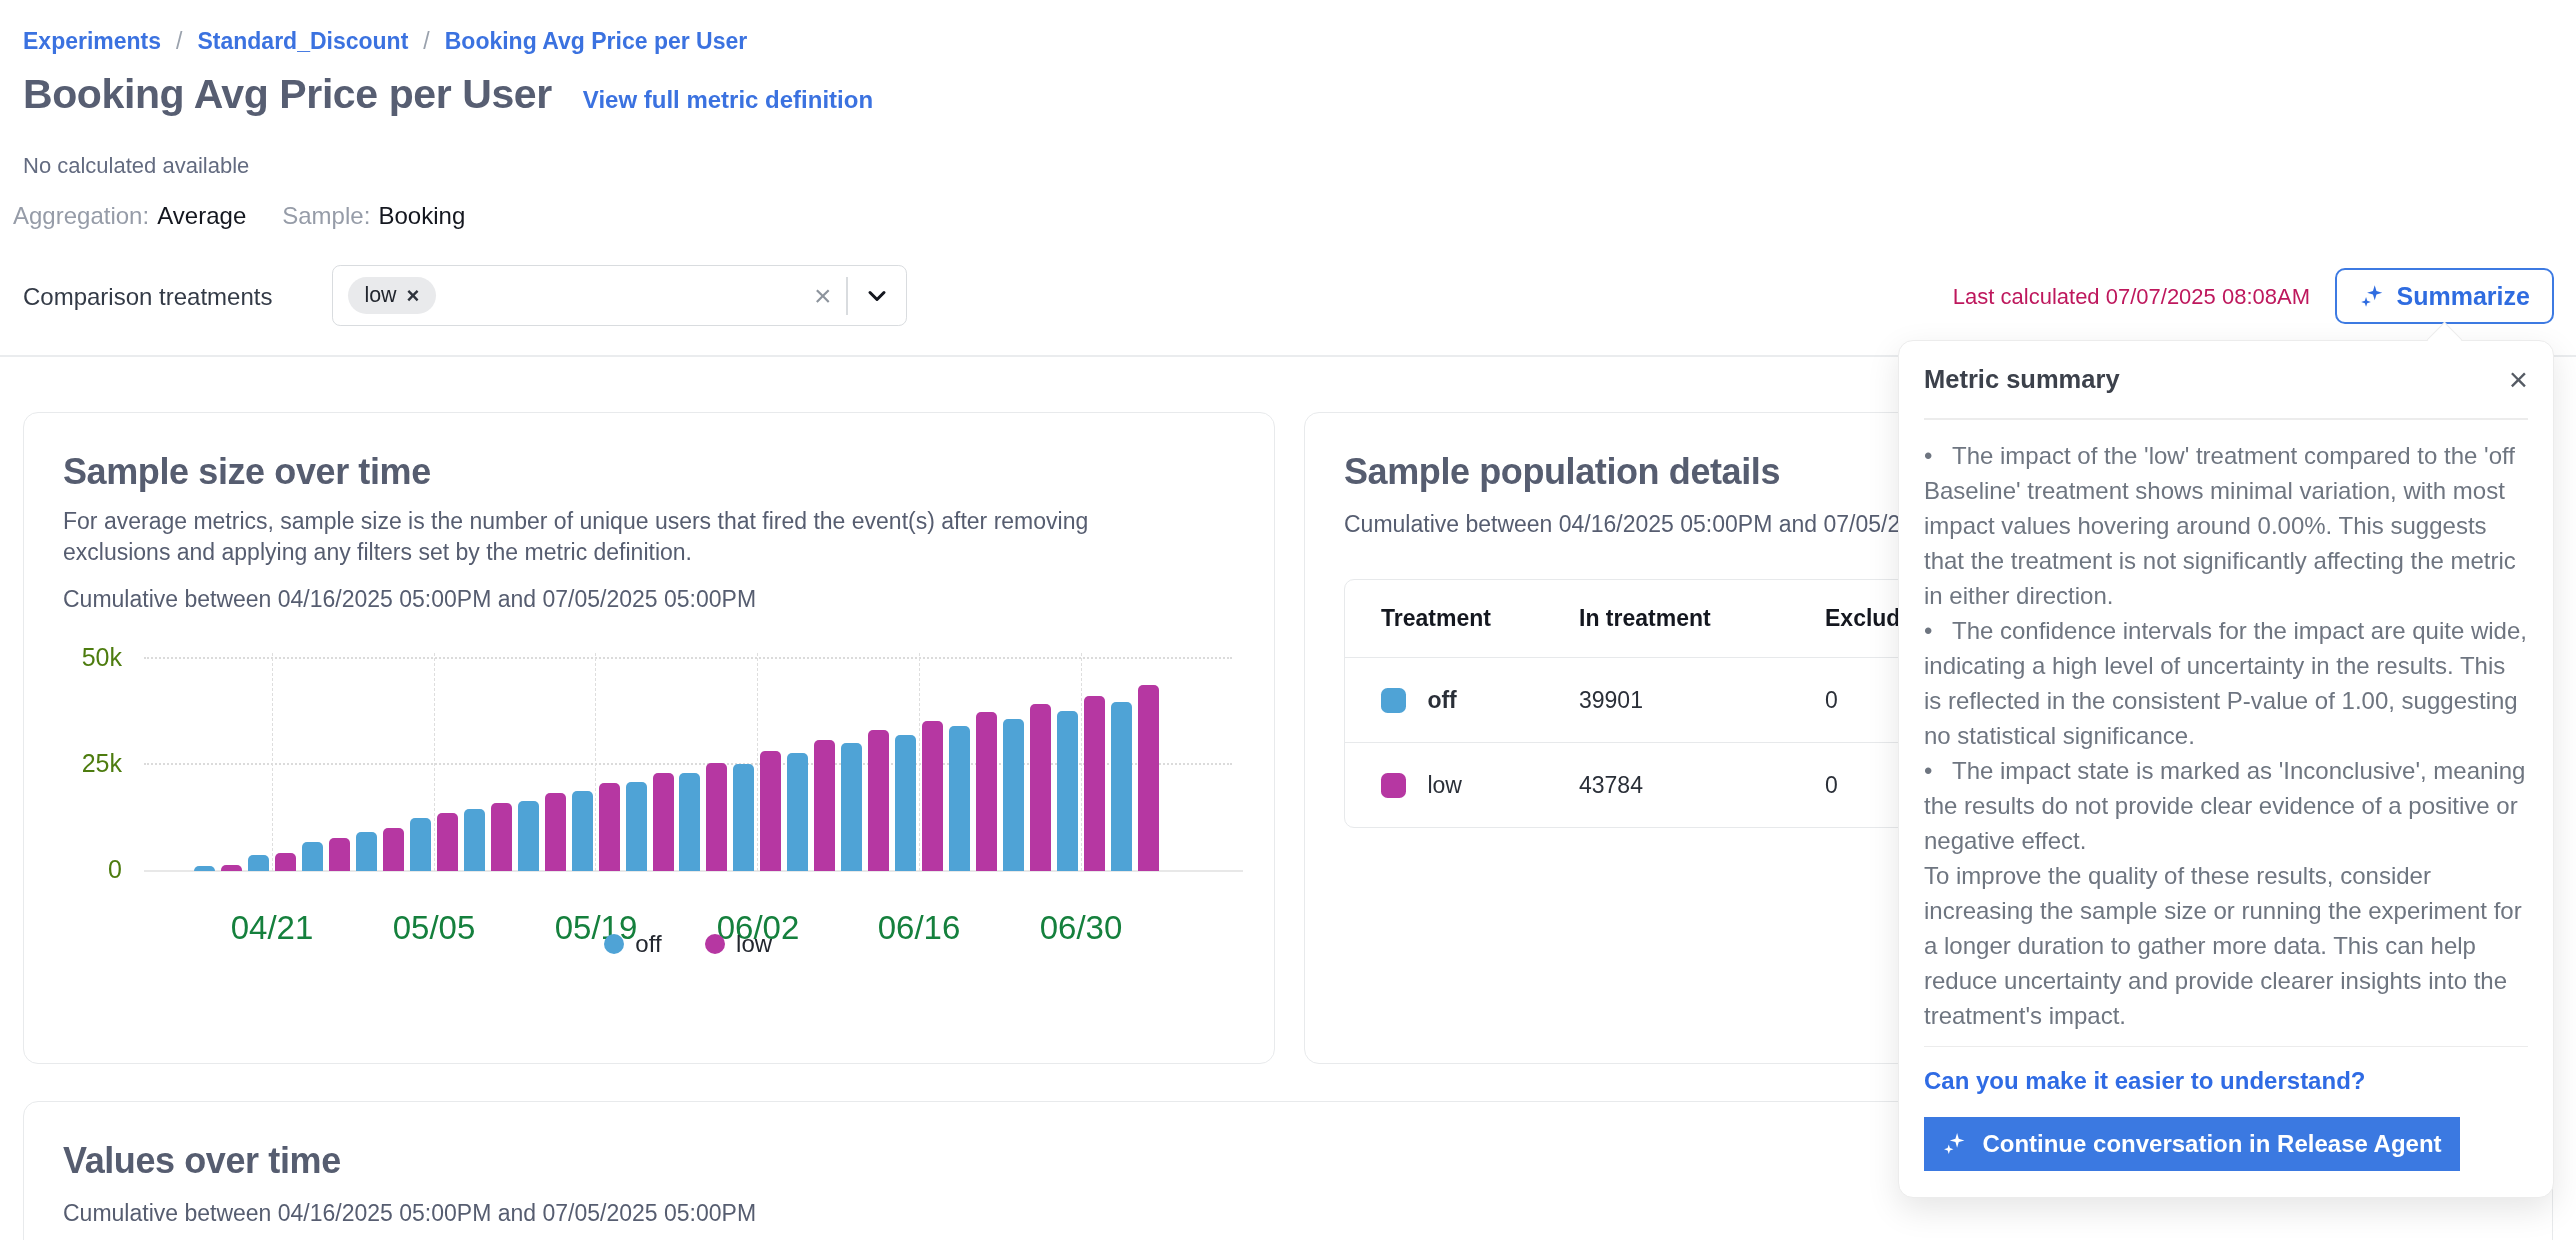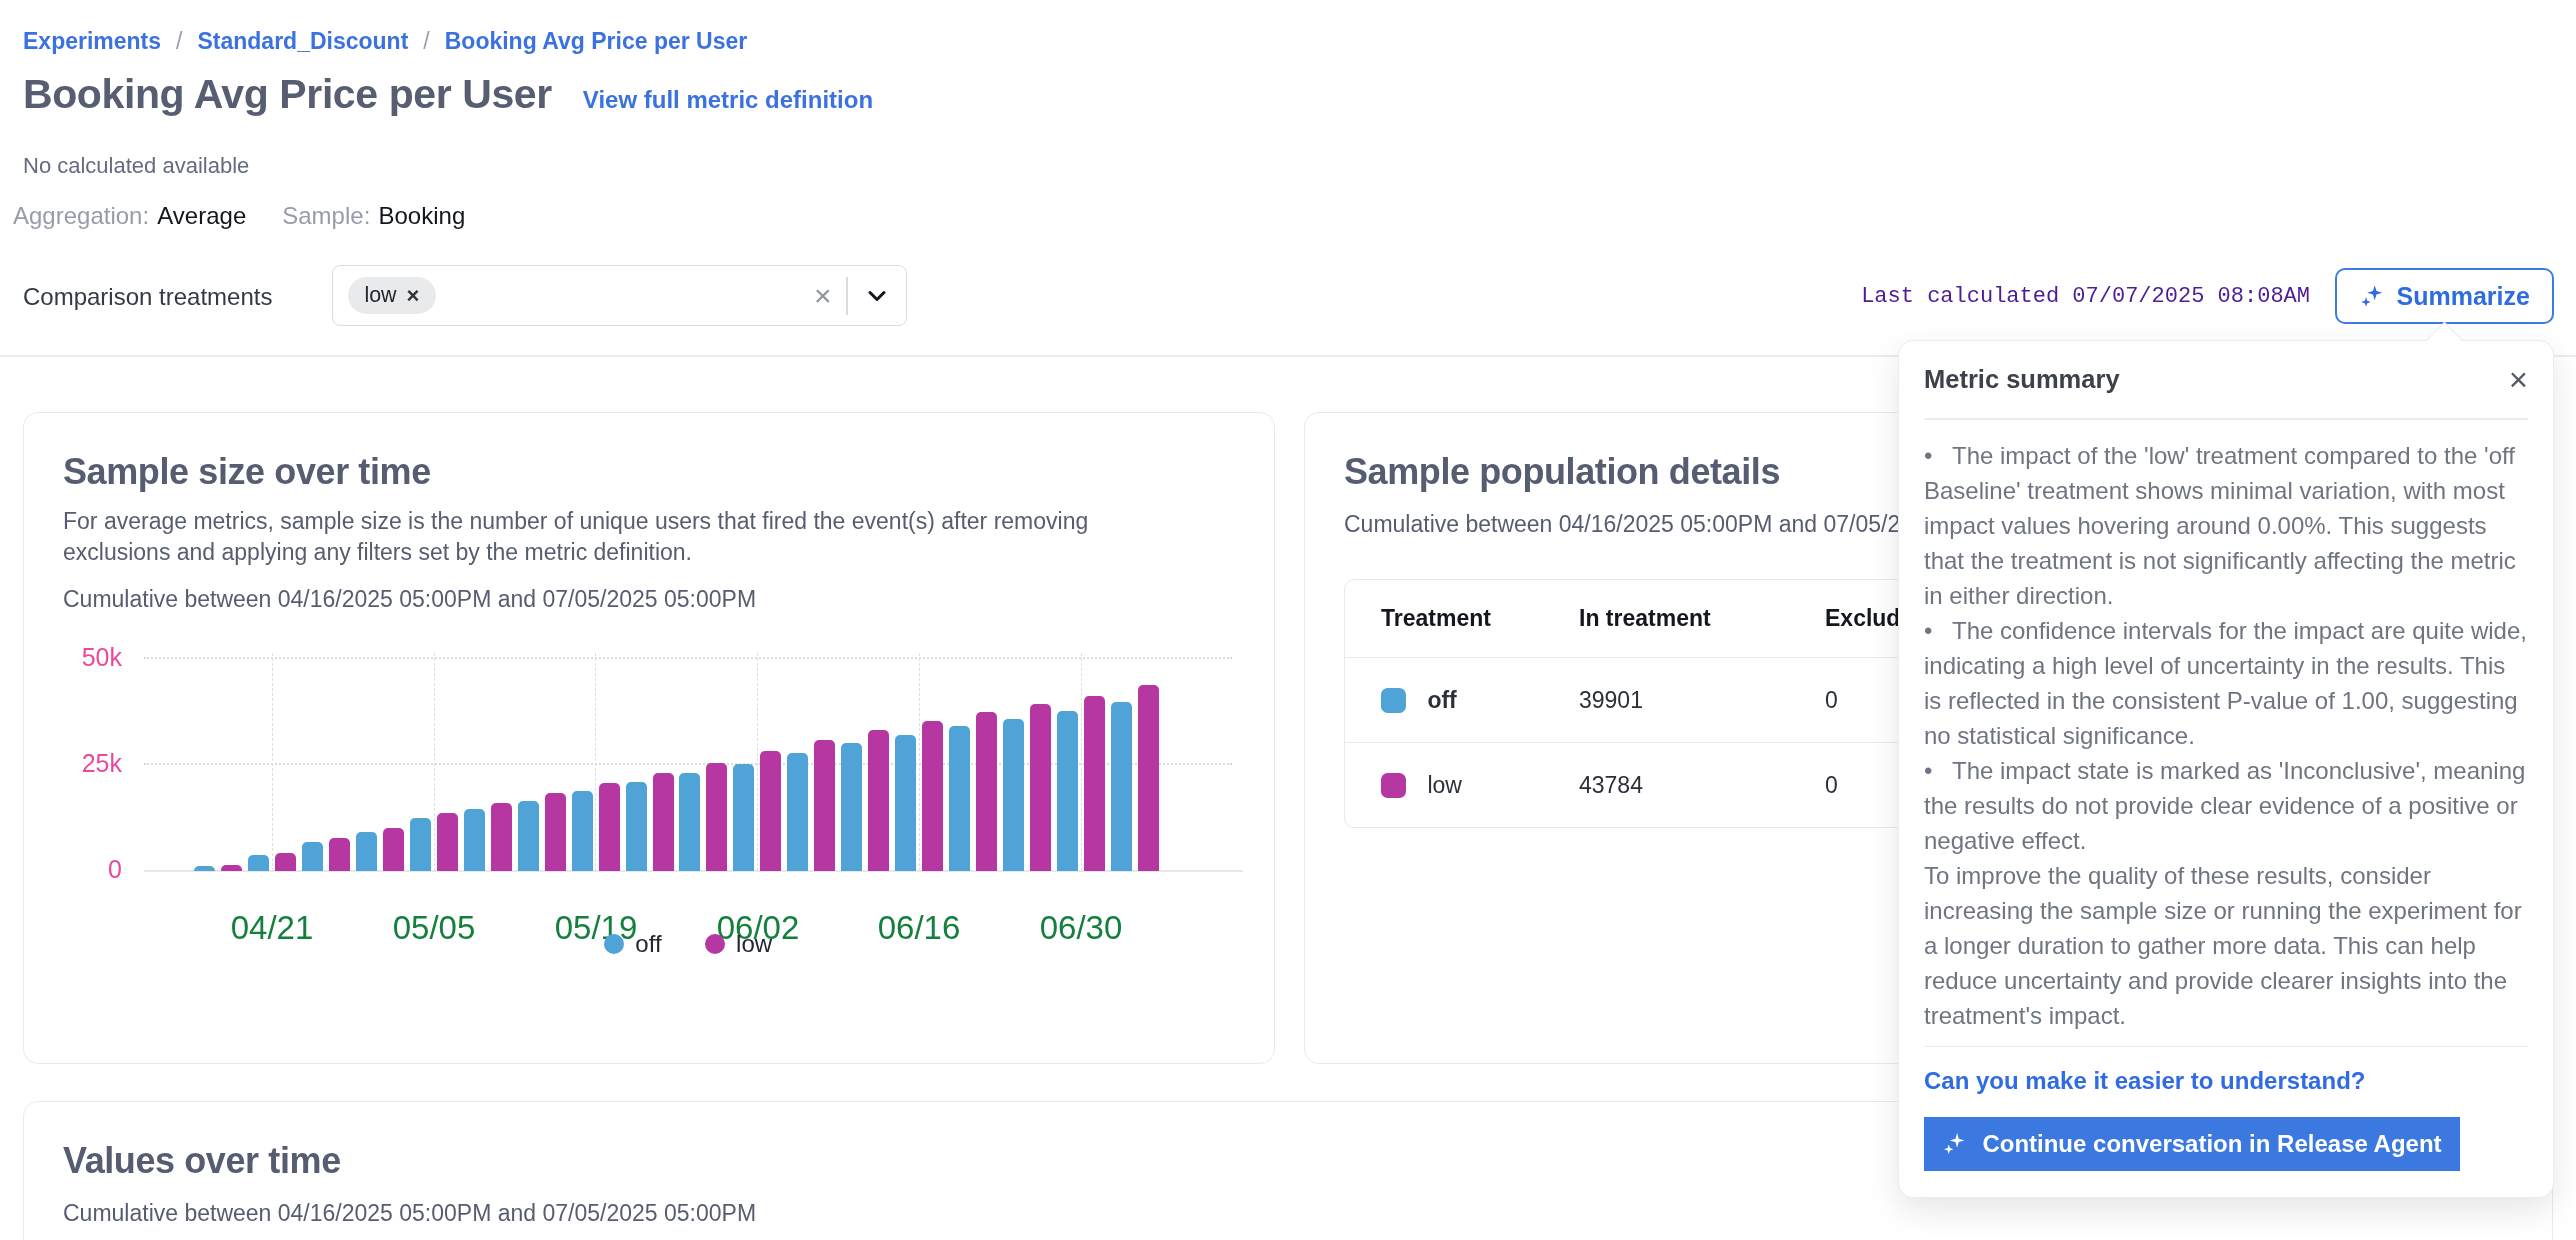--- a/index.html
+++ b/index.html
@@ -25,37 +25,37 @@
 
   
   .comp-label { position:absolute; left:23px; top:283px; font-size:24px; color:#333a46; }
   .select-box { position:absolute; left:332px; top:265px; width:575px; height:61px; border:1.6px solid #d9dcdf; border-radius:8.2px; background:#fff; display:flex; align-items:center; padding:0 15px; }
   .tag { background:#e9eaec; border-radius:821px; padding:5.8px 16.4px; font-size:21.4px; color:#22262e; display:flex; align-items:center; gap:10px; }
   .tag-x { color:#2e333c; font-size:22px; font-weight:600; cursor:pointer; }
   .select-clear { margin-left:auto; color:#8d949d; font-size:30px; cursor:pointer; line-height:1; }
   .select-divider { width:1.6px; height:38px; background:#d9dcdf; margin:0 15px; }
   .chevron-down { display:flex; align-items:center; cursor:pointer; }
 
-  .last-calc { position:absolute; right:266px; top:284px; font-size:22px; color:#4c1d95;font-family:Liberation Mono, monospace; }
+  .last-calc { position:absolute; right:266px; top:284px; font-size:22px; color:#be185d; }
   .summarize-btn { position:absolute; left:2335px; top:268px; width:219px; height:56px; background:#fff; border:2.5px solid #3d7ae2; border-radius:10px; color:#2f6ce0; font-size:25px; font-weight:700; display:flex; align-items:center; justify-content:center; gap:11.5px; cursor:pointer; }
 
   .page-divider { position:absolute; left:0; top:355px; width:2576px; height:1.6px; background:#eaecee; }
 
   
   .card { position:absolute; background:#fff; border:1.6px solid #e8eaec; border-radius:15px; padding:38px 39px; }
   .card1 { left:23px; top:412px; width:1252px; height:652px; }
   .card2 { left:1304px; top:412px; width:1249px; height:652px; }
   .card3 { left:23px; top:1101px; width:2530px; height:189px; }
   .card-title { font-size:36px; font-weight:700; color:#565d70; letter-spacing:-0.4px; }
   .card-desc { font-size:23px; color:#565d70; line-height:1.35; margin-top:13px; max-width:1117px; }
   .card-sub { font-size:23px; color:#565d70; margin-top:18px; }
 
   
   .chart { position:relative; margin-top:28px; height:335px; }
-  .ylab { position:absolute; left:0; width:59px; text-align:right; font-size:25px; color:#ec4899; }
+  .ylab { position:absolute; left:0; width:59px; text-align:right; font-size:25px; color:#4d7c0f; }
   .plot { position:absolute; left:81px; top:8.2px; width:1088px; height:222px; }
   .gridh { position:absolute; left:0; width:100%; height:0; border-top:2.5px dotted #dbdbdb; }
   .baseline { position:absolute; left:0; bottom:-0.8px; width:101%; height:2.5px; background:#e8e8e8; }
   .gridv { position:absolute; top:3.3px; bottom:0; width:0; border-left:1.6px dashed #dedede; }
   .pair { position:absolute; bottom:0; width:48px; display:flex; justify-content:space-between; align-items:flex-end; }
   .bar { width:21.4px; border-radius:5px 5px 0 0; }
   .xlab { position:absolute; transform:translateX(-50%); font-size:33px; color:#15803d; white-space:nowrap;margin-top:20px; }
   .legend { position:absolute; left:81px; top:289px; width:1088px; display:flex; justify-content:center; gap:43px; font-size:24px; color:#22262e; }
   .legend-item { display:flex; align-items:center; gap:11.5px; }
   .legend-dot { width:20px; height:20px; border-radius:50%; }

